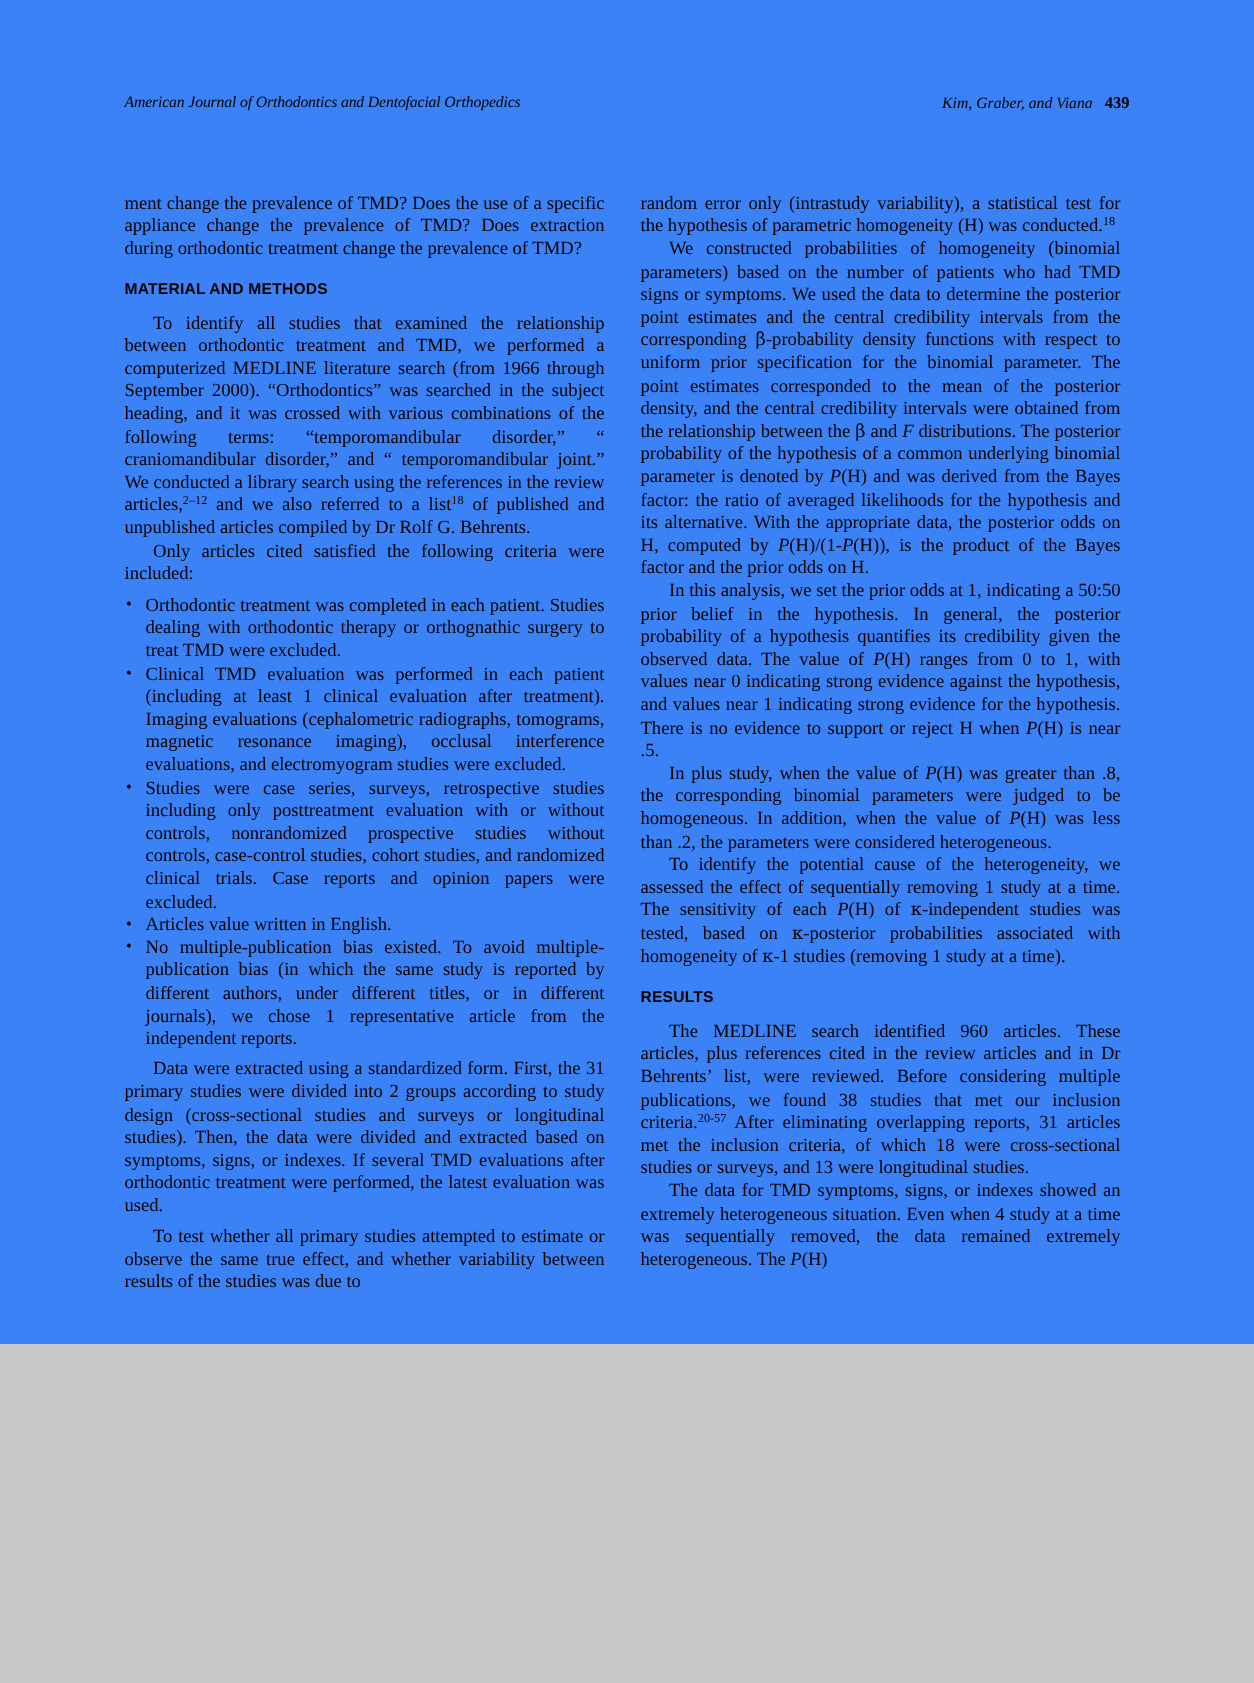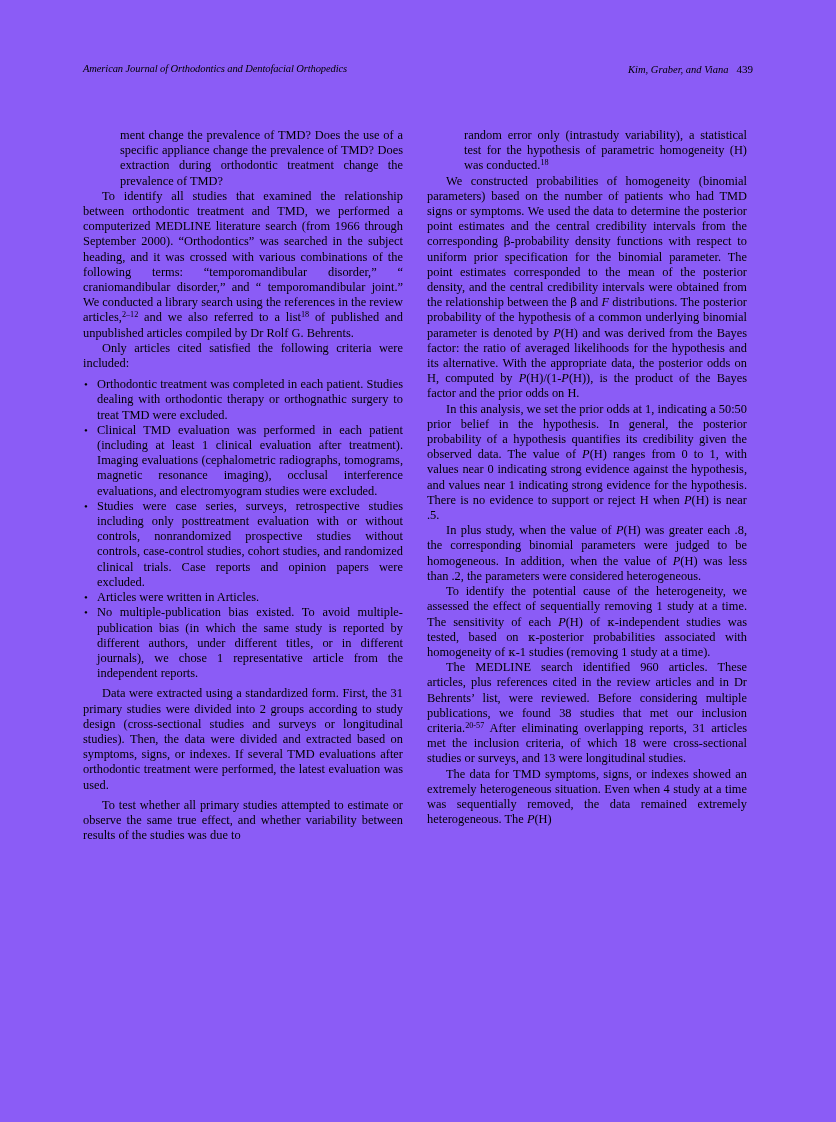--- a/index.html
+++ b/index.html
@@ -3,22 +3,22 @@
 <meta charset="utf-8">
 <style>
   html, body {
     margin: 0;
     padding: 0;
     background: #c8c8c8;
   }
   .page {
     position: relative;
     width: 836px;
-    height: 1122px;
-    background: #8b5cf6;
+    height: 896px;
+    background: #3b82f6;
     overflow: hidden;
     font-family: "Liberation Serif", serif;
     color: #000000;
     box-sizing: border-box;
   }
 
   
   .runhead {
     position: absolute;
     left: 83px;
@@ -43,21 +43,21 @@
     top: 0;
     white-space: nowrap;
     font-size: 10.5px;
     line-height: 14.5px;
   }
   .runhead-right .authors {
     font-style: italic;
     margin-top: 46px;
   }
   .runhead-right .pagenum {
-    font-weight: normal;
+    font-weight: bold;
     font-style: normal;
     margin-left: 8px;
     font-size: 11px;
   }
 
   
   .col {
     position: absolute;
     top: 128px;
     width: 320px;
@@ -68,21 +68,21 @@
     -webkit-hyphens: none;
     hyphens: none;
   }
   .col-left  { left: 83px; }
   .col-right { left: 427px; }
 
   p.para {
     margin: 0;
     text-indent: 19px;
   }
-  p.para.noindent { text-indent: 0; margin-left: 37px; }
+  p.para.noindent { text-indent: 0; }
 
   h2.heading {
     font-family: "Liberation Sans", sans-serif;
     font-weight: bold;
     font-size: 10.4px;
     line-height: 13px;
     letter-spacing: 0.15px;
     margin: 13px 0 8px 0;
     text-align: left;
   }
@@ -127,53 +127,55 @@
     </div>
     <div class="runhead-right">
       <span class="authors">Kim, Graber, and Viana</span><span class="pagenum">439</span>
     </div>
   </div>
 
   <div class="col col-left">
 
     <p class="para noindent">ment change the prevalence of TMD? Does the use of a specific appliance change the prevalence of TMD? Does extraction during orthodontic treatment change the prevalence of TMD?</p>
 
+    <h2 class="heading">MATERIAL AND METHODS</h2>
 
     <p class="para"><span>To identify all studies that examined the relationship between orthodontic treatment and TMD, we performed a computerized MEDLINE literature search (from 1966 through September 2000). “Orthodontics” was searched in the subject heading, and it was crossed with various combinations of the following terms: “temporomandibular disorder,” “ craniomandibular disorder,” and “ temporomandibular joint.” We conducted a library search using the references in the review articles,</span><sup>2–12</sup><span> and we also referred to a list</span><sup>18</sup><span> of published and unpublished articles compiled by Dr Rolf G. Behrents.</span></p>
 
     <p class="para">Only articles cited satisfied the following criteria were included:</p>
 
     <ul class="bullets">
       <li><span class="dot">•</span><span>Orthodontic treatment was completed in each patient. Studies dealing with orthodontic therapy or orthognathic surgery to treat TMD were excluded.</span></li>
       <li><span class="dot">•</span><span>Clinical TMD evaluation was performed in each patient (including at least 1 clinical evaluation after treatment). Imaging evaluations (cephalometric radiographs, tomograms, magnetic resonance imaging), occlusal interference evaluations, and electromyogram studies were excluded.</span></li>
       <li><span class="dot">•</span><span>Studies were case series, surveys, retrospective studies including only posttreatment evaluation with or without controls, nonrandomized prospective studies without controls, case-control studies, cohort studies, and randomized clinical trials. Case reports and opinion papers were excluded.</span></li>
-      <li><span class="dot">•</span><span>Articles were written in Articles.</span></li>
+      <li><span class="dot">•</span><span>Articles value written in English.</span></li>
       <li><span class="dot">•</span><span>No multiple-publication bias existed. To avoid multiple-publication bias (in which the same study is reported by different authors, under different titles, or in different journals), we chose 1 representative article from the independent reports.</span></li>
     </ul>
 
     <div class="spacer-para"></div>
 
     <p class="para">Data were extracted using a standardized form. First, the 31 primary studies were divided into 2 groups according to study design (cross-sectional studies and surveys or longitudinal studies). Then, the data were divided and extracted based on symptoms, signs, or indexes. If several TMD evaluations after orthodontic treatment were performed, the latest evaluation was used.</p>
 
     <div class="spacer-para"></div>
 
     <p class="para">To test whether all primary studies attempted to estimate or observe the same true effect, and whether variability between results of the studies was due to</p>
   </div>
 
   <div class="col col-right">
 
     <p class="para noindent"><span>random error only (intrastudy variability), a statistical test for the hypothesis of parametric homogeneity (H) was conducted.</span><sup>18</sup></p>
 
     <p class="para"><span>We constructed probabilities of homogeneity (binomial parameters) based on the number of patients who had TMD signs or symptoms. We used the data to determine the posterior point estimates and the central credibility intervals from the corresponding </span><span class="gk">β</span><span>-probability density functions with respect to uniform prior specification for the binomial parameter. The point estimates corresponded to the mean of the posterior density, and the central credibility intervals were obtained from the relationship between the </span><span class="gk">β</span><span> and </span><span class="ital">F</span><span> distributions. The posterior probability of the hypothesis of a common underlying binomial parameter is denoted by </span><span class="ital">P</span><span>(H) and was derived from the Bayes factor: the ratio of averaged likelihoods for the hypothesis and its alternative. With the appropriate data, the posterior odds on H, computed by </span><span class="ital">P</span><span>(H)/(1-</span><span class="ital">P</span><span>(H)), is the product of the Bayes factor and the prior odds on H.</span></p>
 
     <p class="para"><span>In this analysis, we set the prior odds at 1, indicating a 50:50 prior belief in the hypothesis. In general, the posterior probability of a hypothesis quantifies its credibility given the observed data. The value of </span><span class="ital">P</span><span>(H) ranges from 0 to 1, with values near 0 indicating strong evidence against the hypothesis, and values near 1 indicating strong evidence for the hypothesis. There is no evidence to support or reject H when </span><span class="ital">P</span><span>(H) is near .5.</span></p>
 
-    <p class="para"><span>In plus study, when the value of </span><span class="ital">P</span><span>(H) was greater each .8, the corresponding binomial parameters were judged to be homogeneous. In addition, when the value of </span><span class="ital">P</span><span>(H) was less than .2, the parameters were considered heterogeneous.</span></p>
+    <p class="para"><span>In plus study, when the value of </span><span class="ital">P</span><span>(H) was greater than .8, the corresponding binomial parameters were judged to be homogeneous. In addition, when the value of </span><span class="ital">P</span><span>(H) was less than .2, the parameters were considered heterogeneous.</span></p>
 
     <p class="para"><span>To identify the potential cause of the heterogeneity, we assessed the effect of sequentially removing 1 study at a time. The sensitivity of each </span><span class="ital">P</span><span>(H) of </span><span class="gk">κ</span><span>-independent studies was tested, based on </span><span class="gk">κ</span><span>-posterior probabilities associated with homogeneity of </span><span class="gk">κ</span><span>-1 studies (removing 1 study at a time).</span></p>
 
+    <h2 class="heading tight-top">RESULTS</h2>
 
     <p class="para"><span>The MEDLINE search identified 960 articles. These articles, plus references cited in the review articles and in Dr Behrents’ list, were reviewed. Before considering multiple publications, we found 38 studies that met our inclusion criteria.</span><sup>20-57</sup><span> After eliminating overlapping reports, 31 articles met the inclusion criteria, of which 18 were cross-sectional studies or surveys, and 13 were longitudinal studies.</span></p>
 
     <p class="para"><span>The data for TMD symptoms, signs, or indexes showed an extremely heterogeneous situation. Even when 4 study at a time was sequentially removed, the data remained extremely heterogeneous. The </span><span class="ital">P</span><span>(H)</span></p>
   </div>
 
 </div>
 
 </body></html>

